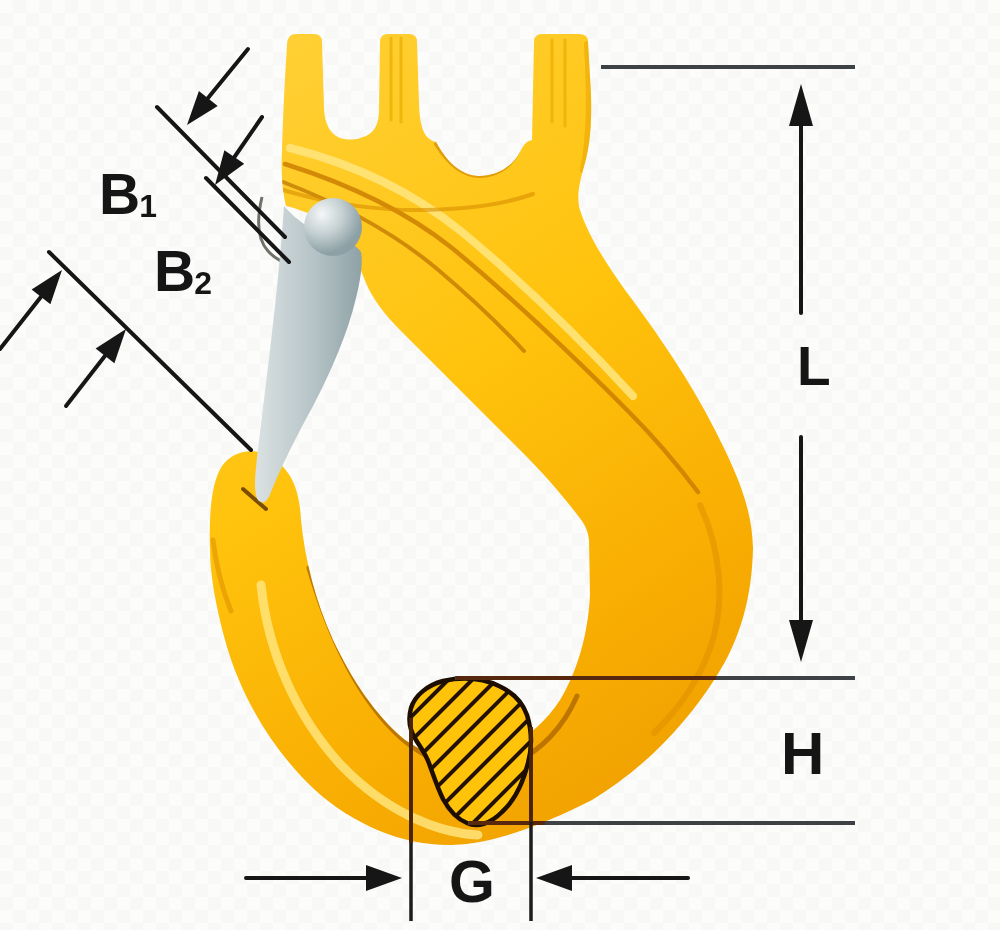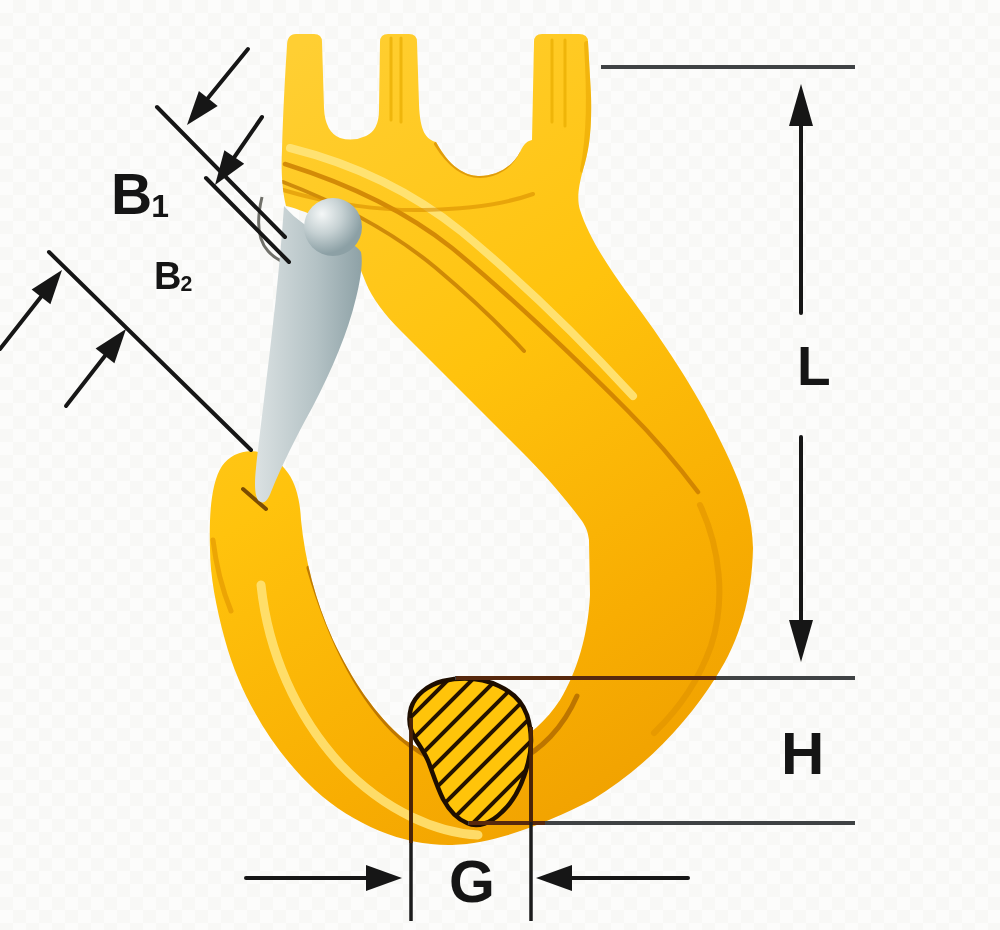--- a/index.html
+++ b/index.html
@@ -18,22 +18,22 @@
   svg{position:absolute;left:0;top:0;}
   .dim-label{
     position:absolute;
     color:#151515;
     font-weight:700;
     line-height:1;
     letter-spacing:-1px;
     white-space:nowrap;
   }
   .dim-label .sub{font-size:.56em;vertical-align:-0.08em;}
-  #label-b1{left:111px;top:166px;font-size:57px;}
-  #label-b2{left:154px;top:257px;font-size:38px;}
+  #label-b1{left:99px;top:166px;font-size:57px;}
+  #label-b2{left:154px;top:243px;font-size:57px;}
   #label-l{left:797px;top:339px;font-size:55px;}
   #label-h{left:781px;top:724px;font-size:60px;}
   #label-g{left:449px;top:853px;font-size:59px;}
   .refline{stroke:#3F4244;stroke-width:4;fill:none;}
   .refline-on-hook{stroke:#5A2608;stroke-width:4;fill:none;opacity:.9;}
   .arrow-shaft{stroke:#161616;stroke-width:4;fill:none;stroke-linecap:round;}
   .arrow-head{fill:#161616;stroke:none;}
   .ext-line{stroke:#161616;stroke-width:4;fill:none;stroke-linecap:round;}
   .crease{fill:none;stroke-linecap:round;}
 </style>

